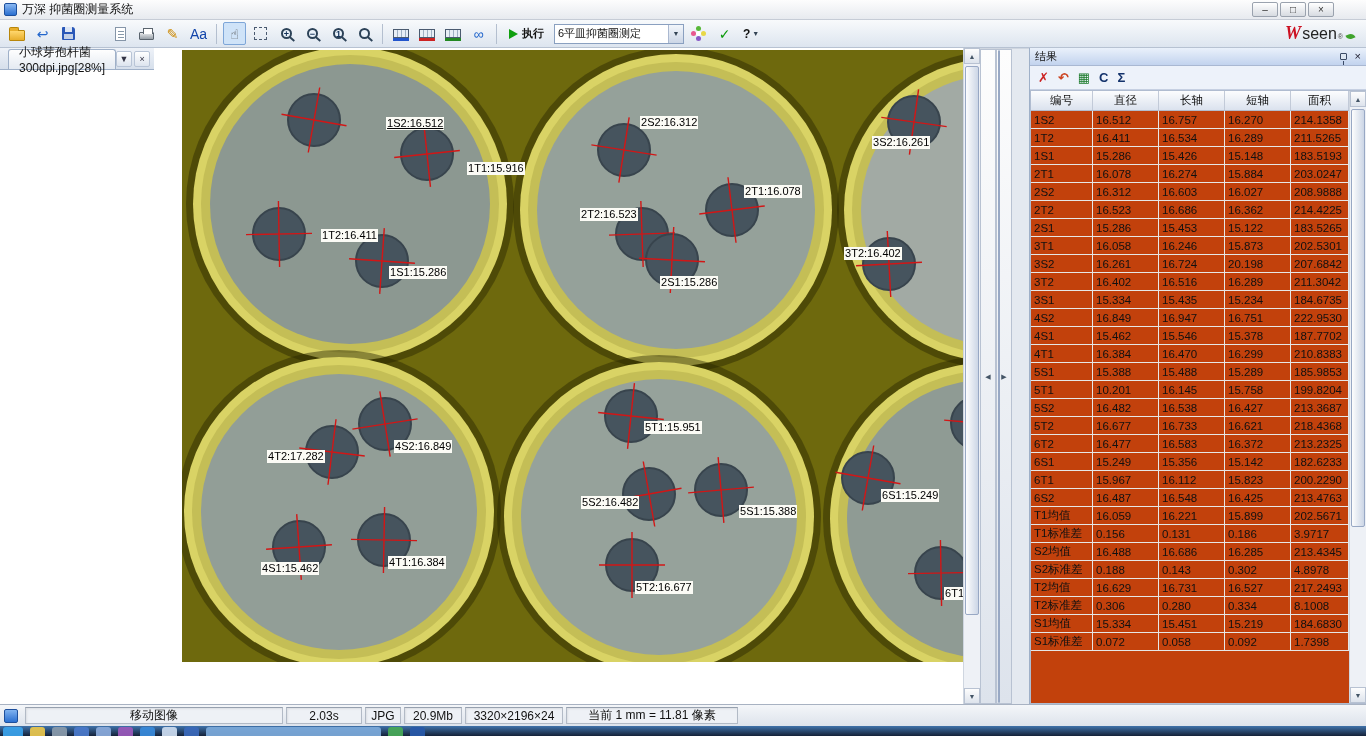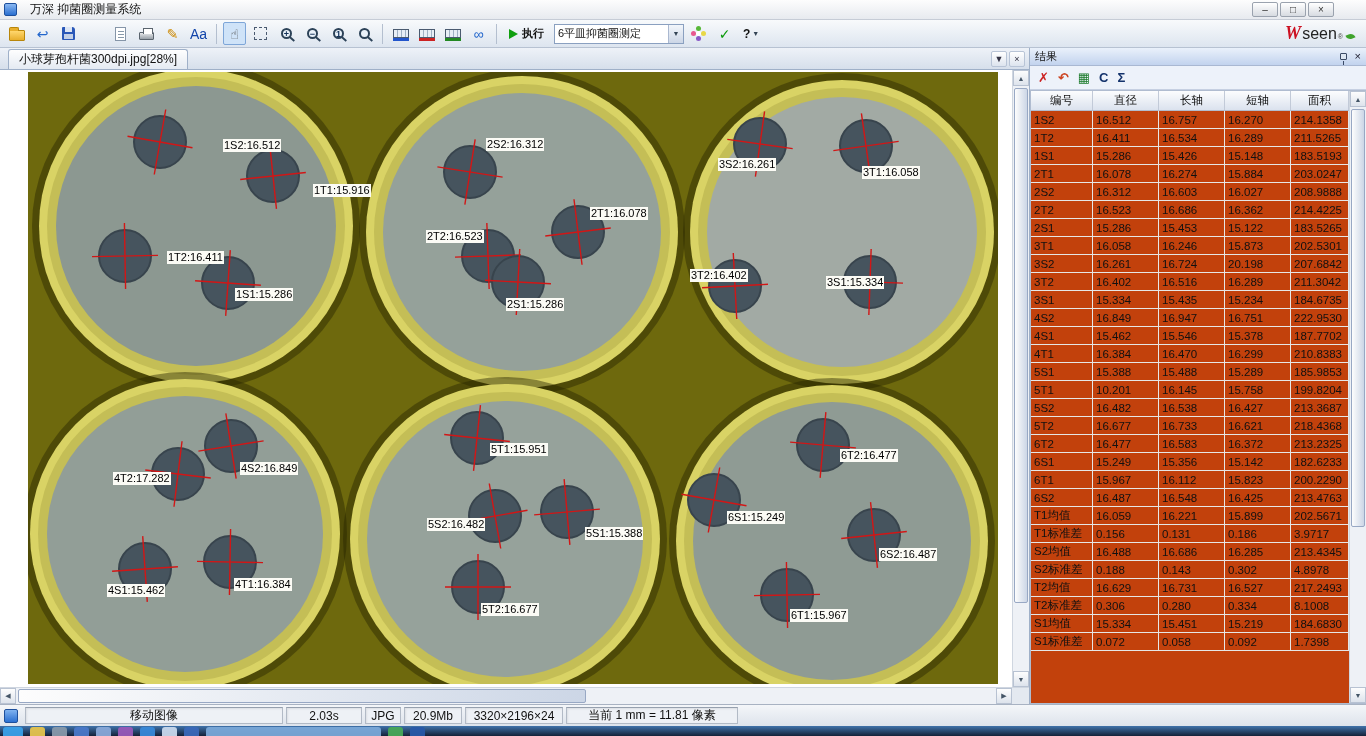--- a/index.html
+++ b/index.html
@@ -1,19 +1,19 @@
 <!DOCTYPE html>
 <html><head>
 <meta charset="utf-8">
 <style>
 *{box-sizing:border-box;margin:0;padding:0}
 html,body{width:1366px;height:736px;overflow:hidden;font-family:"Liberation Sans","DejaVu Sans",sans-serif;font-size:12px;color:#111}
 .app{width:1366px;height:736px;display:flex;flex-direction:column;background:#e8eef7}
 
-.titlebar{height:20px;flex:0 0 20px;display:flex;align-items:center;gap:13px;padding:0 4px;background:linear-gradient(#fdfdfd,#e7eaef);border-bottom:1px solid #c6ccd6}
+.titlebar{height:20px;flex:0 0 20px;display:flex;align-items:center;gap:5px;padding:0 4px;background:linear-gradient(#fdfdfd,#e7eaef);border-bottom:1px solid #c6ccd6}
 .app-icon{width:13px;height:13px;border-radius:2px;background:linear-gradient(#8ab8f2,#2a6fd0);border:1px solid #1d4f9c}
 .title-text{font-size:12px}
 .win-buttons{margin-left:auto;display:flex;gap:2px;padding-right:28px}
 .winbtn{width:26px;height:15px;display:flex;align-items:center;justify-content:center;font-size:10px;line-height:1;background:linear-gradient(#ffffff,#d7dbe1);border:1px solid #9aa2ae;border-radius:2px;color:#333}
 
 .toolbar{height:28px;flex:0 0 28px;display:flex;align-items:center;gap:3px;padding:0 5px;background:linear-gradient(#f8fafc,#dde5ef);border-bottom:1px solid #b7c2d2}
 #tb-icons{display:flex;align-items:center;gap:3px}
 .tbi{width:23px;height:23px;display:flex;align-items:center;justify-content:center;border:1px solid transparent;border-radius:2px;font-size:14px;position:relative;cursor:default}
 .tbi.active{border-color:#7ea6d8;background:#cfe3f8}
 .tb-sep{width:1px;height:20px;background:#b4bfcf;margin:0 3px}
@@ -39,21 +39,21 @@
 .combo .arrow{margin-left:auto;flex:0 0 15px;height:18px;display:flex;align-items:center;justify-content:center;font-size:7px;background:linear-gradient(#f2f6fb,#ccd6e6);border-left:1px solid #aab8d0;color:#345}
 .help{display:flex;align-items:center;gap:2px;padding:0 4px;font-weight:bold}
 .help .caret{font-size:7px;color:#345}
 .logo{margin-left:auto;display:flex;align-items:baseline;gap:1px;padding-right:6px}
 .logo .lw{color:#cc1122;font:italic bold 18px "Liberation Serif","DejaVu Serif",serif}
 .logo .ls{font-size:16px;font-weight:normal;color:#222}
 .logo .lr{font-size:7px;vertical-align:super;color:#444}
 .leaf{width:9px;height:5px;background:#3fa32c;border-radius:0 5px 0 5px;margin-left:2px;transform:rotate(-20deg)}
 
 .main{flex:1;display:flex;min-height:0}
-.viewer{flex:1;display:flex;flex-direction:column;min-width:0;background:#fff;border-right:1px solid #9fb0c8}
+.viewer{flex:1;display:flex;flex-direction:row;min-width:0;background:#fff;border-right:1px solid #9fb0c8}
 .tabbar{height:22px;flex:0 0 22px;display:flex;align-items:flex-end;background:linear-gradient(#eef2f8,#d6dfeb);border-bottom:1px solid #9fb0c8;padding:0 4px 0 8px}
 .tab{height:20px;display:flex;align-items:center;padding:0 10px;background:linear-gradient(#fefefe,#e4eaf2);border:1px solid #9fb0c8;border-bottom:none;border-radius:3px 3px 0 0;font-size:12px}
 .tab-controls{margin-left:auto;display:flex;gap:2px;align-items:center;margin-bottom:2px}
 .tab-ctl{width:16px;height:16px;display:flex;align-items:center;justify-content:center;font-size:9px;color:#334;border:1px solid #b8c4d6;background:linear-gradient(#fff,#dde4ee);border-radius:2px}
 .canvas-row{flex:1;display:flex;min-height:0}
 .canvas-wrap{flex:1;position:relative;background:#fff;overflow:hidden}
 .img-stack{position:absolute;left:28px;top:2px;width:970px;height:612px}
 .img-stack svg{position:absolute;left:0;top:0}
 .zlabel{position:absolute;background:#fbfbf5;color:#000;font-size:11px;line-height:13px;padding:0 1px;white-space:nowrap}
 .vscroll{flex:0 0 17px;display:flex;flex-direction:column;background:#eef1f6;border-left:1px solid #cfd6e0}
@@ -313,21 +313,21 @@
                   <line x1="653.5013441505971" y1="422.2696101369913" x2="718.4986558494029" y2="433.7303898630087" stroke="#d21616" stroke-width="1.4"></line>
                   <circle cx="846" cy="463" r="26" fill="#46545e" stroke="#38444d" stroke-width="2"></circle>
                   <line x1="842.5505607121675" y1="430.180777452847" x2="849.4494392878325" y2="495.819222547153" stroke="#d21616" stroke-width="1.4"></line>
                   <line x1="813.180777452847" y1="466.44943928783255" x2="878.819222547153" y2="459.55056071216745" stroke="#d21616" stroke-width="1.4"></line>
                   <circle cx="759" cy="523" r="26" fill="#46545e" stroke="#38444d" stroke-width="2"></circle>
                   <line x1="758.4240705875696" y1="490.0050260598391" x2="759.5759294124304" y2="555.9949739401609" stroke="#d21616" stroke-width="1.4"></line>
                   <line x1="726.0050260598391" y1="523.5759294124304" x2="791.9949739401609" y2="522.4240705875696" stroke="#d21616" stroke-width="1.4"></line>
                 </g>
               </svg>
             <div id="label-layer">
-                <div class="zlabel" style="left: 195px; top: 67px;">1S2:16.512</div>
+                <div class="zlabel" style="left: 204px; top: 67px; text-decoration: underline;">1S2:16.512</div>
                 <div class="zlabel" style="left: 285px; top: 112px;">1T1:15.916</div>
                 <div class="zlabel" style="left: 139px; top: 179px;">1T2:16.411</div>
                 <div class="zlabel" style="left: 207px; top: 216px;">1S1:15.286</div>
                 <div class="zlabel" style="left: 458px; top: 66px;">2S2:16.312</div>
                 <div class="zlabel" style="left: 562px; top: 135px;">2T1:16.078</div>
                 <div class="zlabel" style="left: 398px; top: 158px;">2T2:16.523</div>
                 <div class="zlabel" style="left: 478px; top: 226px;">2S1:15.286</div>
                 <div class="zlabel" style="left: 690px; top: 86px;">3S2:16.261</div>
                 <div class="zlabel" style="left: 834px; top: 94px;">3T1:16.058</div>
                 <div class="zlabel" style="left: 662px; top: 197px;">3T2:16.402</div>

